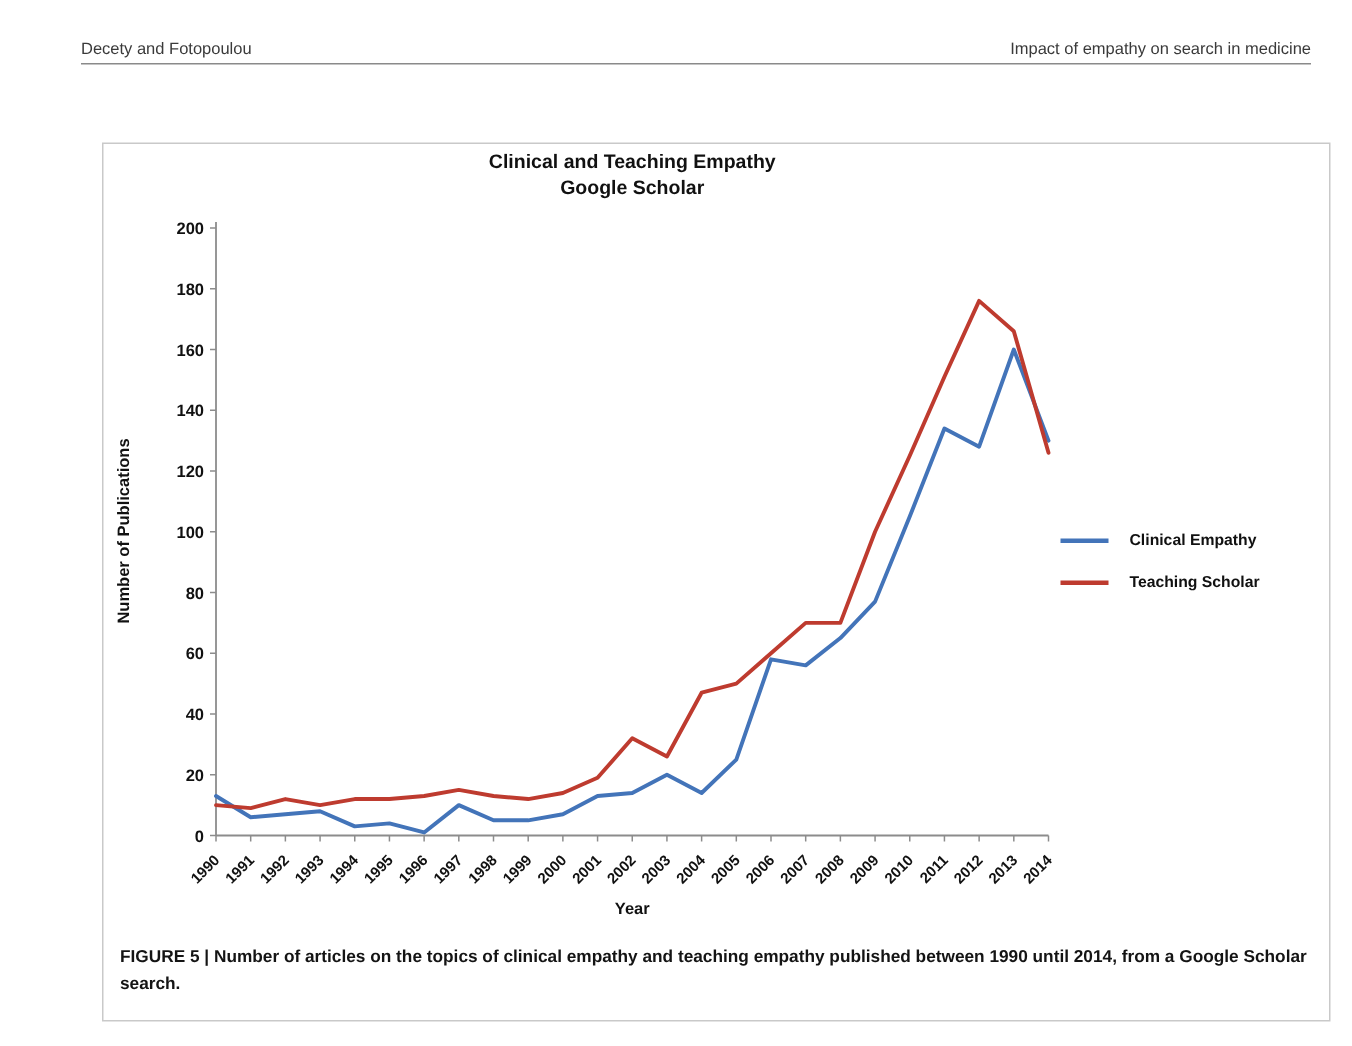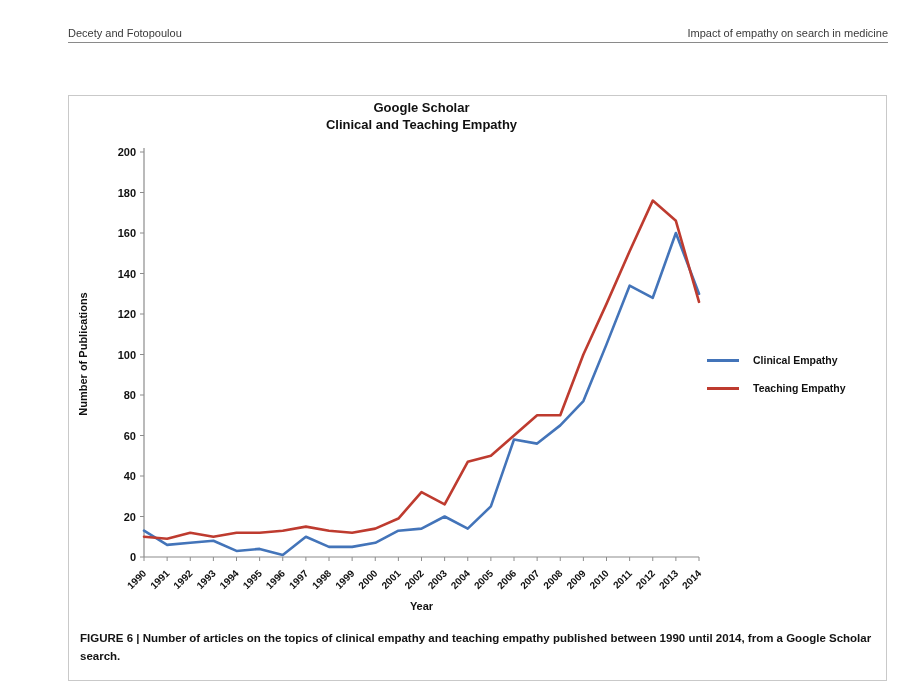--- a/index.html
+++ b/index.html
@@ -1,18 +1,18 @@
 <!DOCTYPE html>
 <html><head>
 <meta charset="utf-8">
 <style>
   html,body{margin:0;padding:0;background:#ffffff;}
   body{width:901px;height:697px;position:relative;overflow:hidden;
        font-family:"Liberation Sans","DejaVu Sans",sans-serif;color:#1a1a1a;}
-  .page-header{position:absolute;left:68px;top:24px;width:820px;height:18px;
+  .page-header{position:absolute;left:54px;top:24px;width:820px;height:18px;
        border-bottom:1px solid #8a8a8a;font-size:11px;color:#3a3a3a;}
   .page-header .left{position:absolute;left:0;bottom:3px;}
   .page-header .right{position:absolute;right:0;bottom:3px;}
   .figure-box{position:absolute;left:68px;top:95px;width:819px;height:586px;
        border:1px solid #c9c9c9;background:#fff;box-sizing:border-box;}
   .chart-area{position:absolute;left:0;top:0;width:817px;height:532px;}
   .chart-title{position:absolute;left:75px;top:4px;width:555px;text-align:center;
        font-size:13px;font-weight:bold;line-height:1.3;color:#111;}
   .y-axis-title{position:absolute;left:-96px;top:252px;width:220px;text-align:center;
        transform:rotate(-90deg);font-size:11px;font-weight:bold;color:#111;}
@@ -30,22 +30,22 @@
 <body>
 
 <div class="page-header">
   <span class="left">Decety and Fotopoulou</span>
   <span class="right">Impact of empathy on search in medicine</span>
 </div>
 
 <div class="figure-box">
   <div class="chart-area">
     <div class="chart-title">
+      <div>Clinical and Teaching Empathy</div>
       <div>Google Scholar</div>
-      <div>Clinical and Teaching Empathy</div>
     </div>
     <div class="y-axis-title">Number of Publications</div>
     <svg id="chart-svg" width="817" height="532">
         <line x1="75" y1="52" x2="75" y2="461" stroke="#8c8c8c" stroke-width="1.2"></line>
         <line x1="75" y1="461" x2="630" y2="461" stroke="#8c8c8c" stroke-width="1.2"></line>
         <line x1="71" y1="461" x2="75" y2="461" stroke="#8c8c8c" stroke-width="1"></line>
         <text x="67" y="465" text-anchor="end" font-size="11" font-weight="bold" fill="#111">0</text>
         <line x1="71" y1="420.5" x2="75" y2="420.5" stroke="#8c8c8c" stroke-width="1"></line>
         <text x="67" y="424.5" text-anchor="end" font-size="11" font-weight="bold" fill="#111">20</text>
         <line x1="71" y1="380" x2="75" y2="380" stroke="#8c8c8c" stroke-width="1"></line>
@@ -120,18 +120,18 @@
         <polyline points="75,440.75 98.125,442.775 121.25,436.7 144.375,440.75 167.5,436.7 190.625,436.7 213.75,434.675 236.875,430.625 260,434.675 283.125,436.7 306.25,432.65 329.375,422.525 352.5,396.2 375.625,408.35 398.75,365.825 421.875,359.75 445,339.5 468.125,319.25 491.25,319.25 514.375,258.5 537.5,207.875 560.625,155.22500000000002 583.75,104.60000000000002 606.875,124.85000000000002 630,205.85" fill="none" stroke="#BE3B2F" stroke-width="2.6" stroke-linejoin="round" stroke-linecap="round"></polyline>
       </svg>
     <div class="x-axis-title">Year</div>
     <div class="legend">
       <div class="legend-entry">
         <div class="legend-swatch" style="background: rgb(67, 116, 185);"></div>
         <div class="legend-label">Clinical Empathy</div>
       </div>
       <div class="legend-entry">
         <div class="legend-swatch" style="background: rgb(190, 59, 47);"></div>
-        <div class="legend-label">Teaching Empathy</div>
+        <div class="legend-label">Teaching Scholar</div>
       </div>
     </div>
   </div>
-  <div class="figure-caption"><span>FIGURE 6 | </span><span>Number of articles on the topics of clinical empathy and teaching empathy published between 1990 until 2014, from a Google Scholar search.</span></div>
+  <div class="figure-caption"><span>FIGURE 5 | </span><span>Number of articles on the topics of clinical empathy and teaching empathy published between 1990 until 2014, from a Google Scholar search.</span></div>
 </div>
 
 </body></html>

